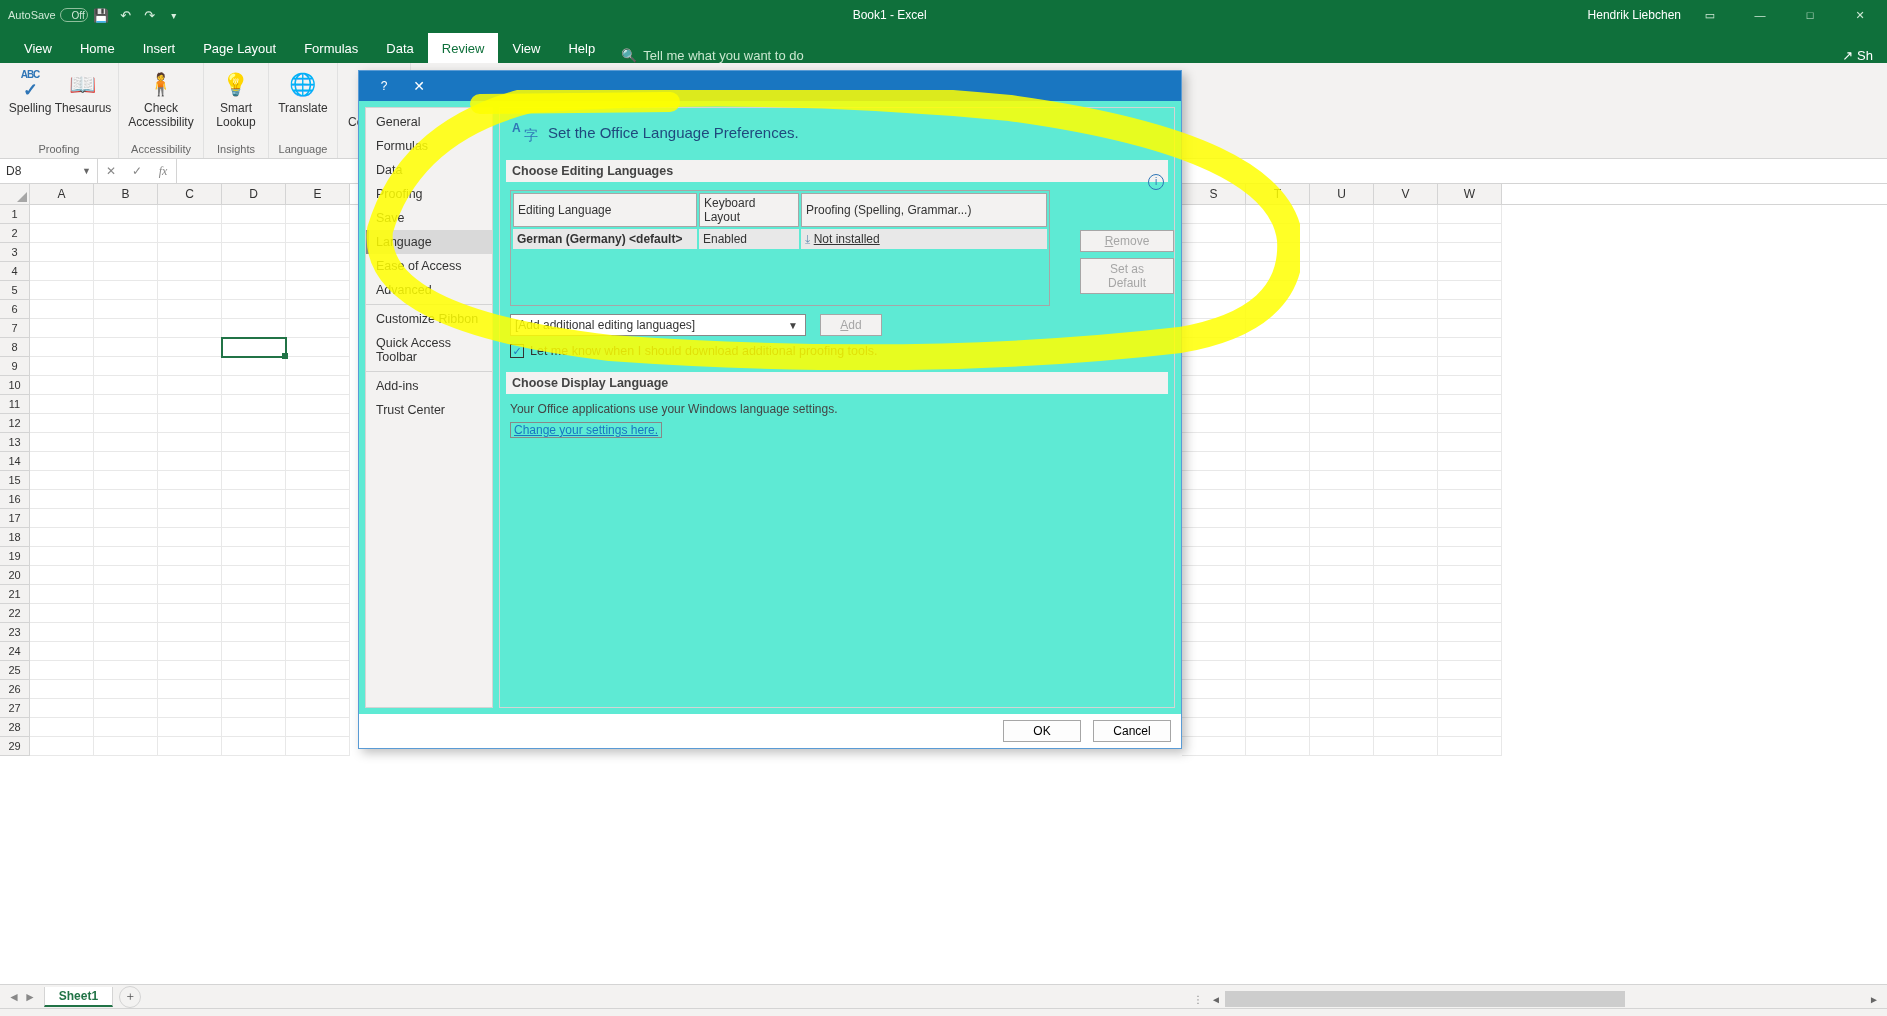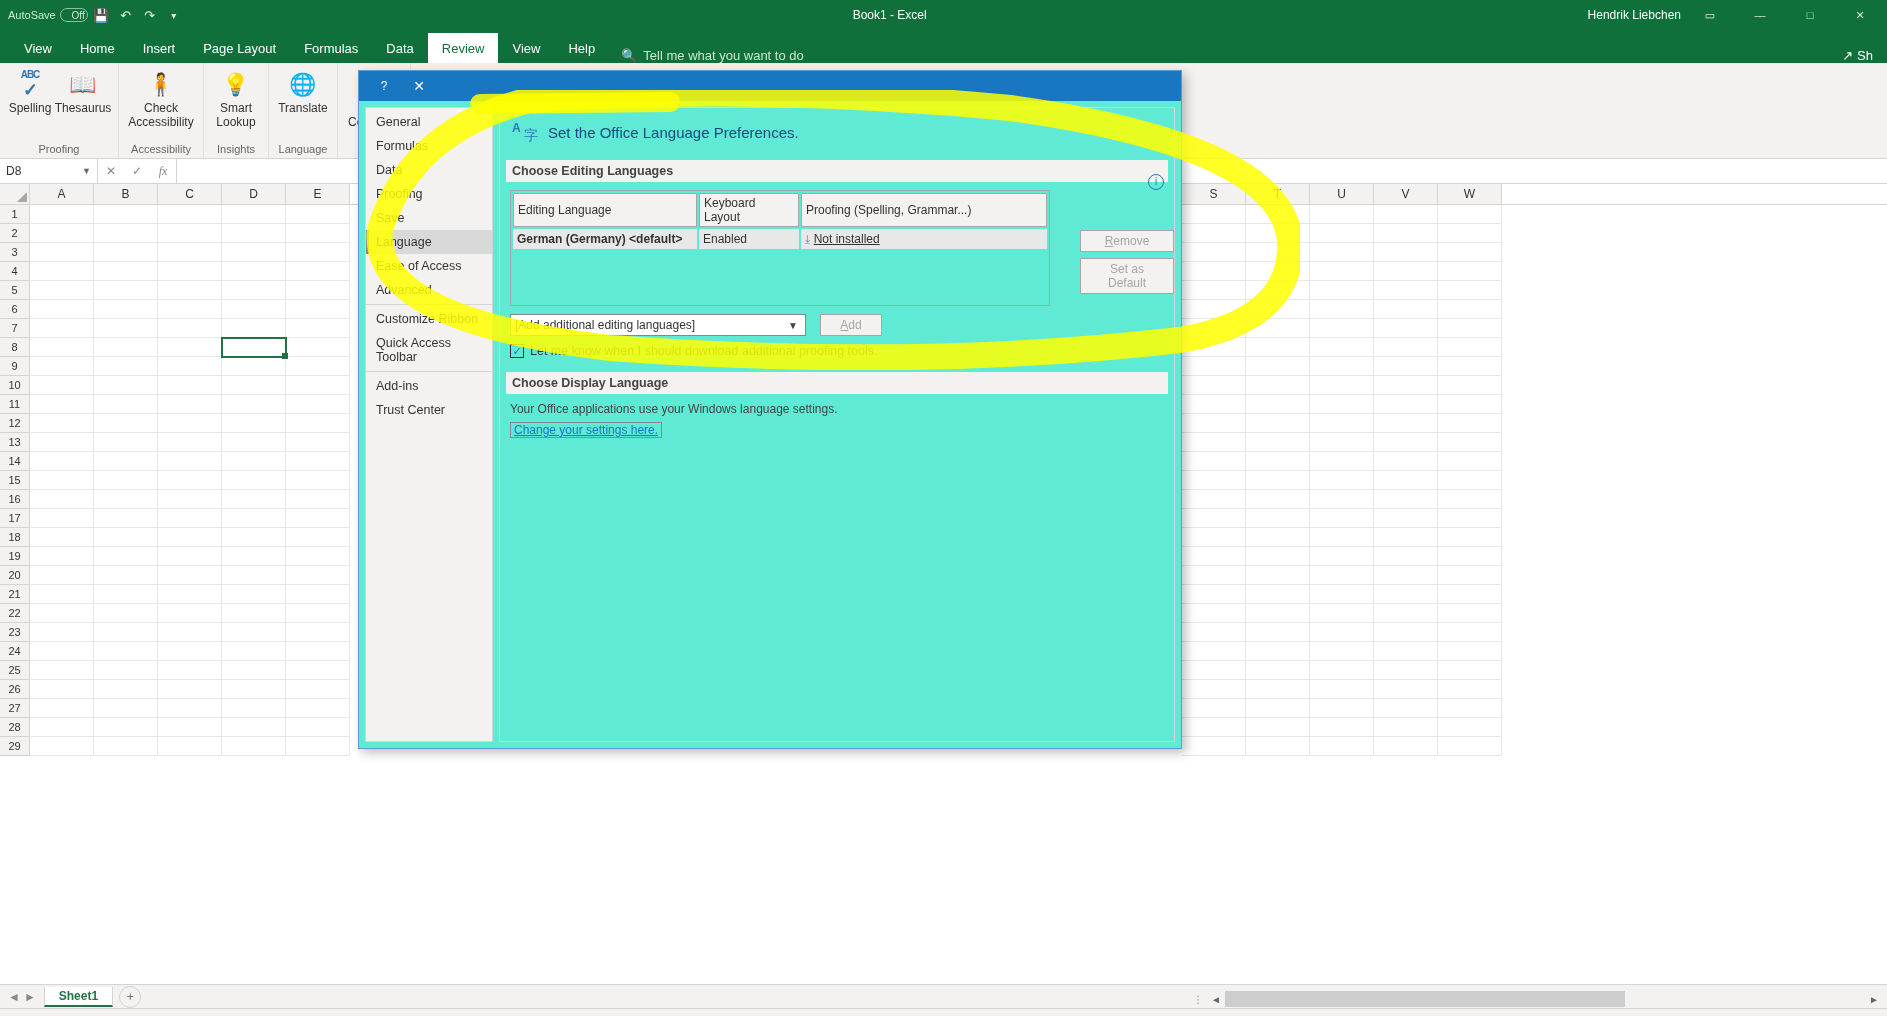--- a/index.html
+++ b/index.html
@@ -735,20 +735,24 @@
       <label class="chk-row">
         <span class="chk">✓</span>
         <span>Let me know when I should download additional proofing tools.</span>
       </label>
 
       <div class="section-title" style="margin-top:14px">Choose Display Language</div>
       <div class="section-desc" style="margin-bottom:2px">Your Office applications use your Windows language settings.</div>
       <span class="link">Change your settings here.</span>
     </div>
   </div>
+  <div class="dlg-footer">
+    <div class="dlg-btn">OK</div>
+    <div class="dlg-btn">Cancel</div>
+  </div>
 </div>
 
 <div class="marker" style="left:360px; top:90px; width:940px; height:280px">
   <svg viewBox="0 0 940 280">
     <path d="M 170 10 Q 50 40 20 140 Q 10 230 250 258 Q 560 280 820 250 Q 935 230 930 150 Q 920 55 650 18 Q 400 -6 170 10 Z" fill="none" stroke="#ffff00" stroke-width="26" stroke-linejoin="round" stroke-linecap="round" opacity="0.85"></path>
     <path d="M 120 14 L 310 12" stroke="#ffff00" stroke-width="20" stroke-linecap="round" opacity="0.85"></path>
   </svg>
 </div>
 
 </body></html>

